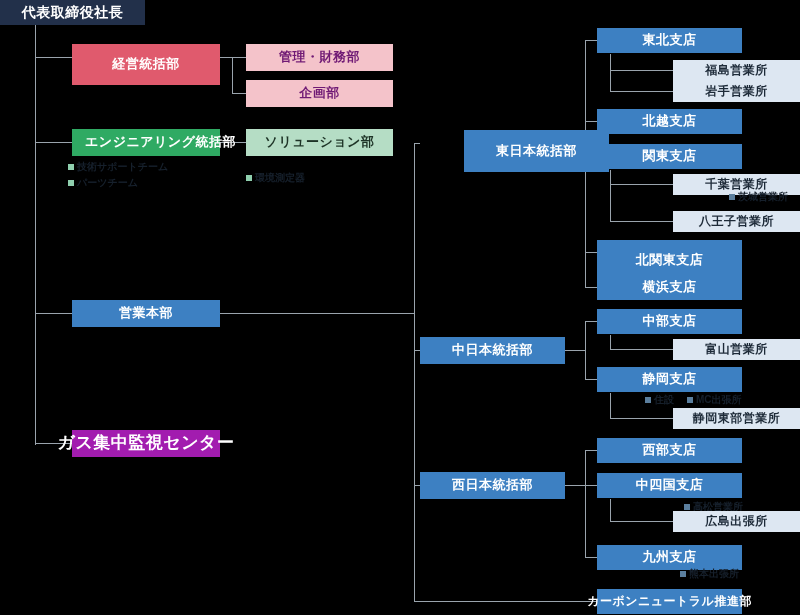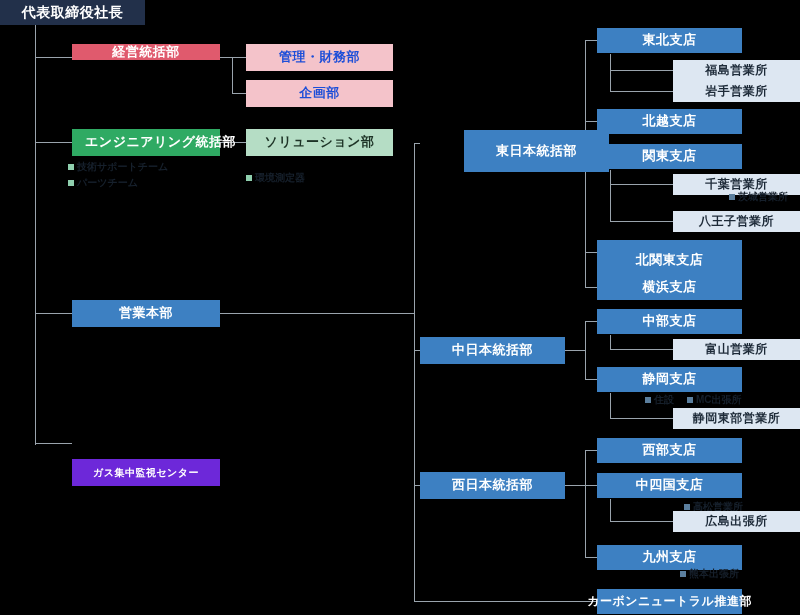--- a/index.html
+++ b/index.html
@@ -20,24 +20,24 @@
     position:absolute;box-sizing:border-box;
     display:flex;align-items:center;justify-content:center;
     text-align:center;line-height:1.1;
     letter-spacing:.5px;
     white-space:nowrap;
   }
   .box.president{background:#22304a;color:#ffffff;font-size:14px;font-weight:bold;}
   .box.blue      {background:#3d80c2;color:#ffffff;font-size:13px;font-weight:bold;}
   .box.blue-s    {background:#dde7f2;color:#1d2a38;font-size:12px;font-weight:bold;}
   .box.red       {background:#e05a6d;color:#ffffff;font-size:13px;font-weight:bold;}
-  .box.red-s     {background:#f4c3ca;color:#1d4ed8;font-size:13px;font-weight:bold;}
+  .box.red-s     {background:#f4c3ca;color:#701a75;font-size:13px;font-weight:bold;}
   .box.green     {background:#2faa63;color:#ffffff;font-size:13px;font-weight:bold;}
   .box.green-s   {background:#b5ddc5;color:#1d3326;font-size:13px;font-weight:bold;}
-  .box.orange    {background:#6d28d9;color:#ffffff;font-size:10px;font-weight:bold;margin-top:29px;}
+  .box.orange    {background:#a21caf;color:#ffffff;font-size:17px;font-weight:bold;}
 
   
   .leaf{
     position:absolute;display:flex;align-items:center;gap:3px;
     font-size:10px;font-weight:bold;white-space:nowrap;line-height:1;
   }
   .leaf .bullet{width:6px;height:6px;display:inline-block;flex:0 0 auto;}
   .leaf.grn   {color:#16202c;}
   .leaf.grn   .bullet{background:#8fcfae;}
   .leaf.blu   {color:#16202c;}
@@ -106,21 +106,21 @@
   <div class="ln v" style="left:585px;top:450px;height:107px;"></div>
   <div class="ln h" style="left:585px;top:450px;width:12px;"></div>
   <div class="ln h" style="left:585px;top:485px;width:12px;"></div>
   <div class="ln h" style="left:585px;top:557px;width:12px;"></div>
 
   <div class="ln v" style="left:610px;top:499px;height:22px;"></div>
   <div class="ln h" style="left:610px;top:521px;width:63px;"></div>
 
   <div class="box president" style="left:0px;top:0px;width:145px;height:25px;">代表取締役社長</div>
 
-  <div class="box red" style="left:72px;top:44px;width:148px;height:16px;">経営統括部</div>
+  <div class="box red" style="left:72px;top:44px;width:148px;height:41px;">経営統括部</div>
 
   <div class="box red-s" style="left:246px;top:44px;width:147px;height:27px;">管理・財務部</div>
   <div class="box red-s" style="left:246px;top:80px;width:147px;height:27px;">企画部</div>
 
   <div class="box green" style="left:72px;top:129px;width:148px;height:27px;padding-left:29px;">エンジニアリング統括部</div>
   <div class="box green-s" style="left:246px;top:129px;width:147px;height:27px;">ソリューション部</div>
 
   <div class="leaf grn" style="left:68px;top:162px;">
     <span class="bullet"></span>
     <span>技術サポートチーム</span>

